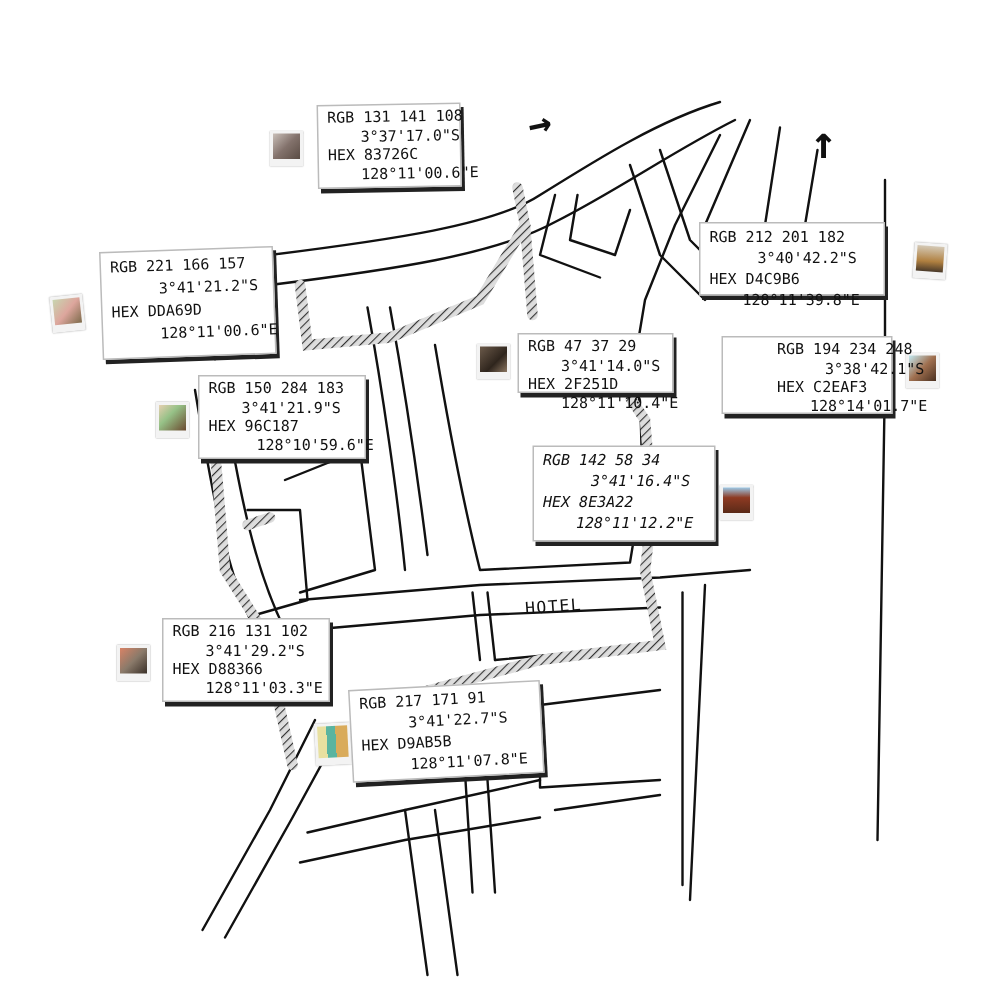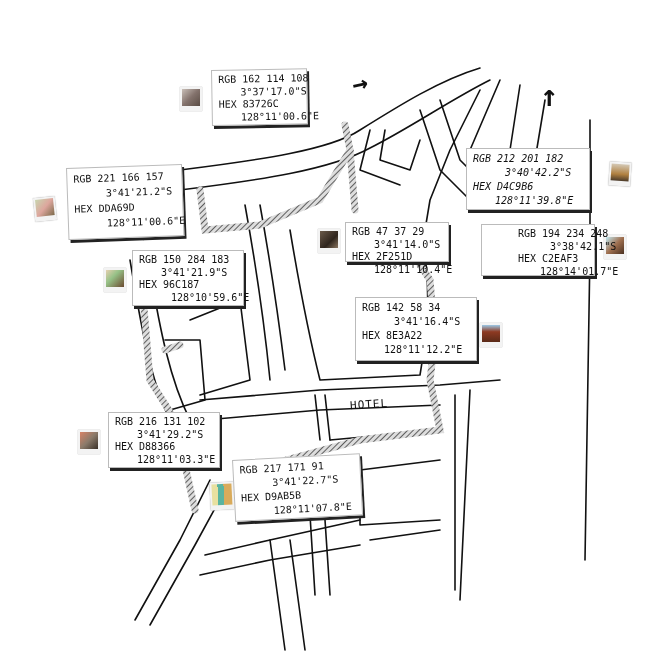--- a/index.html
+++ b/index.html
@@ -81,21 +81,21 @@
 <div class="lbl" style="left:352px;top:68px;font-size:26px;transform:rotate(-12deg);font-weight:bold;">→</div>
 <div class="lbl" style="left:540px;top:78px;font-size:30px;font-weight:bold;">↑</div>
 
 <div class="lbl" style="left:142px;top:228px;transform:rotate(-6deg);">MARKET</div>
 <div class="lbl" style="left:350px;top:398px;transform:rotate(-4deg);">HOTEL</div>
 
 <div class="photo" style="left:180px;top:87px;">
     <div class="img" style="background:linear-gradient(135deg,#c9bfb8 0%,#83726C 50%,#5a4c44 100%);"></div>
   </div>
 <div class="card" style="left:211px;top:70px;width:96px;height:56px;transform:rotate(-1deg);">
-  <div class="row">RGB 162 114 108</div>
+  <div class="row">RGB 131 141 108</div>
   <div class="row ind">3°37'17.0"S</div>
   <div class="row">HEX 83726C</div>
   <div class="row ind">128°11'00.6"E</div>
 </div>
 
 <div class="photo" style="left:34px;top:197px;transform:rotate(-6deg);">
     <div class="img" style="background:linear-gradient(135deg,#c8d6b0 0%,#DDA69D 50%,#7c6a4a 100%);"></div>
   </div>
 <div class="card" style="left:66px;top:168px;width:116px;height:72px;transform:rotate(-2deg);line-height:15px;">
   <div class="row">RGB 221 166 157</div>
@@ -120,41 +120,41 @@
 <div class="card" style="left:345px;top:222px;width:104px;height:40px;">
   <div class="row">RGB 47 37 29</div>
   <div class="row ind">3°41'14.0"S</div>
   <div class="row">HEX 2F251D</div>
   <div class="row ind">128°11'10.4"E</div>
 </div>
 
 <div class="photo" style="left:609px;top:162px;transform:rotate(4deg);">
     <div class="img" style="background:linear-gradient(180deg,#D4C9B6 0%,#b08040 60%,#4a3a2a 100%);"></div>
   </div>
-<div class="card" style="left:466px;top:148px;width:124px;height:62px;line-height:14px;font-style:italic;">
+<div class="card" style="left:466px;top:148px;width:124px;height:49px;line-height:14px;">
   <div class="row">RGB 212 201 182</div>
   <div class="row ind2">3°40'42.2"S</div>
   <div class="row">HEX D4C9B6</div>
   <div class="row ind">128°11'39.8"E</div>
 </div>
 
 <div class="photo" style="left:604px;top:235px;">
     <div class="img" style="background:linear-gradient(135deg,#C2EAF3 0%,#a07050 50%,#4a3020 100%);"></div>
   </div>
 <div class="card" style="left:481px;top:224px;width:114px;height:52px;padding-left:36px;">
   <div class="row">RGB 194 234 248</div>
   <div class="row ind2">3°38'42.1"S</div>
   <div class="row">HEX C2EAF3</div>
   <div class="row ind">128°14'01.7"E</div>
 </div>
 
 <div class="photo" style="left:480px;top:323px;">
     <div class="img" style="background:linear-gradient(180deg,#9cc8e6 0%,#8E3A22 40%,#5a2a18 100%);"></div>
   </div>
-<div class="card" style="left:355px;top:297px;width:122px;height:64px;line-height:14px;">
+<div class="card" style="left:355px;top:297px;width:122px;height:64px;line-height:14px;font-style:italic;">
   <div class="row">RGB 142 58 34</div>
   <div class="row ind2">3°41'16.4"S</div>
   <div class="row">HEX 8E3A22</div>
   <div class="row ind">128°11'12.2"E</div>
 </div>
 
 <div class="photo" style="left:78px;top:430px;">
     <div class="img" style="background:linear-gradient(135deg,#D88366 0%,#8a7a6a 50%,#3a3028 100%);"></div>
   </div>
 <div class="card" style="left:108px;top:412px;width:112px;height:56px;">

